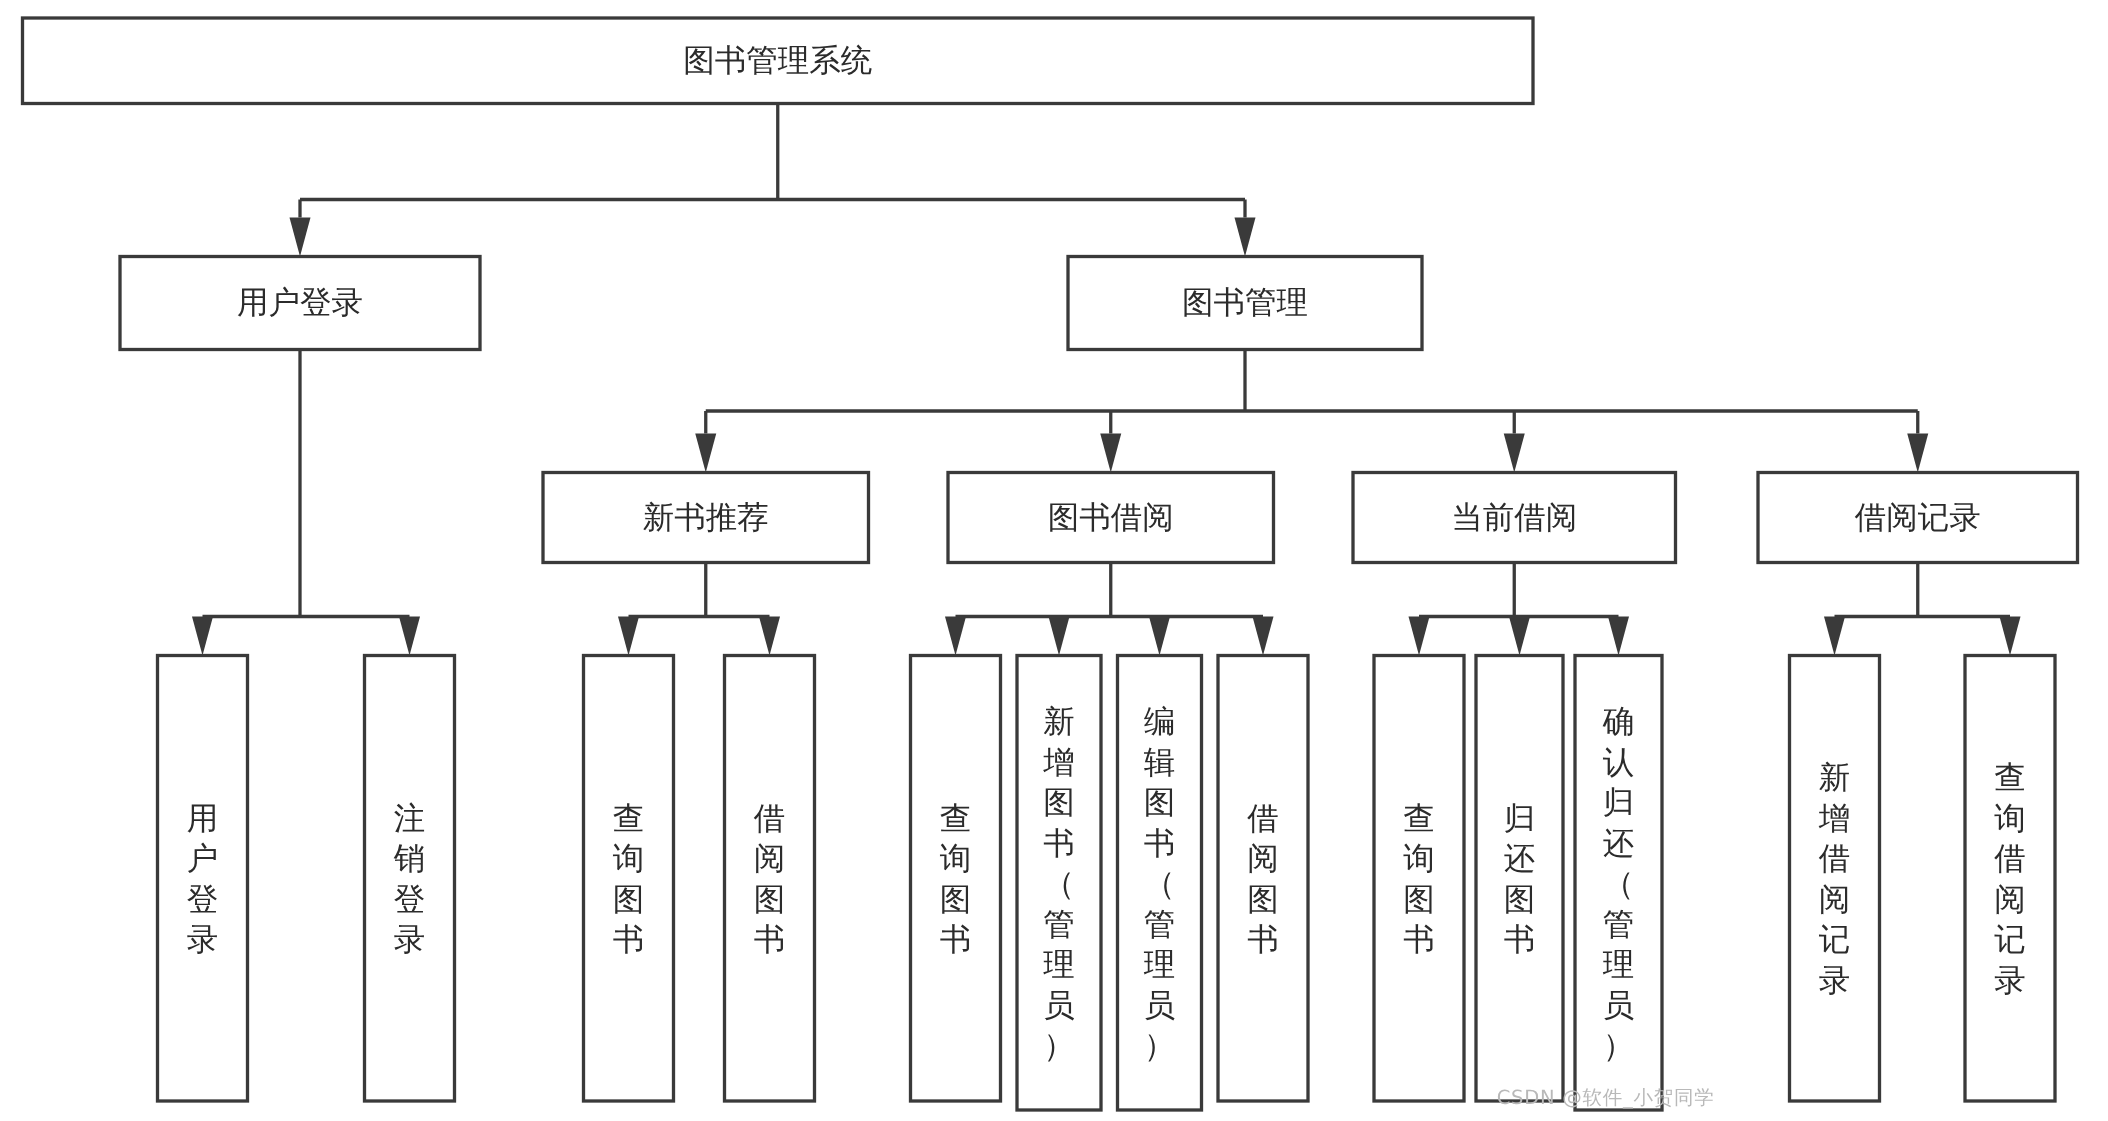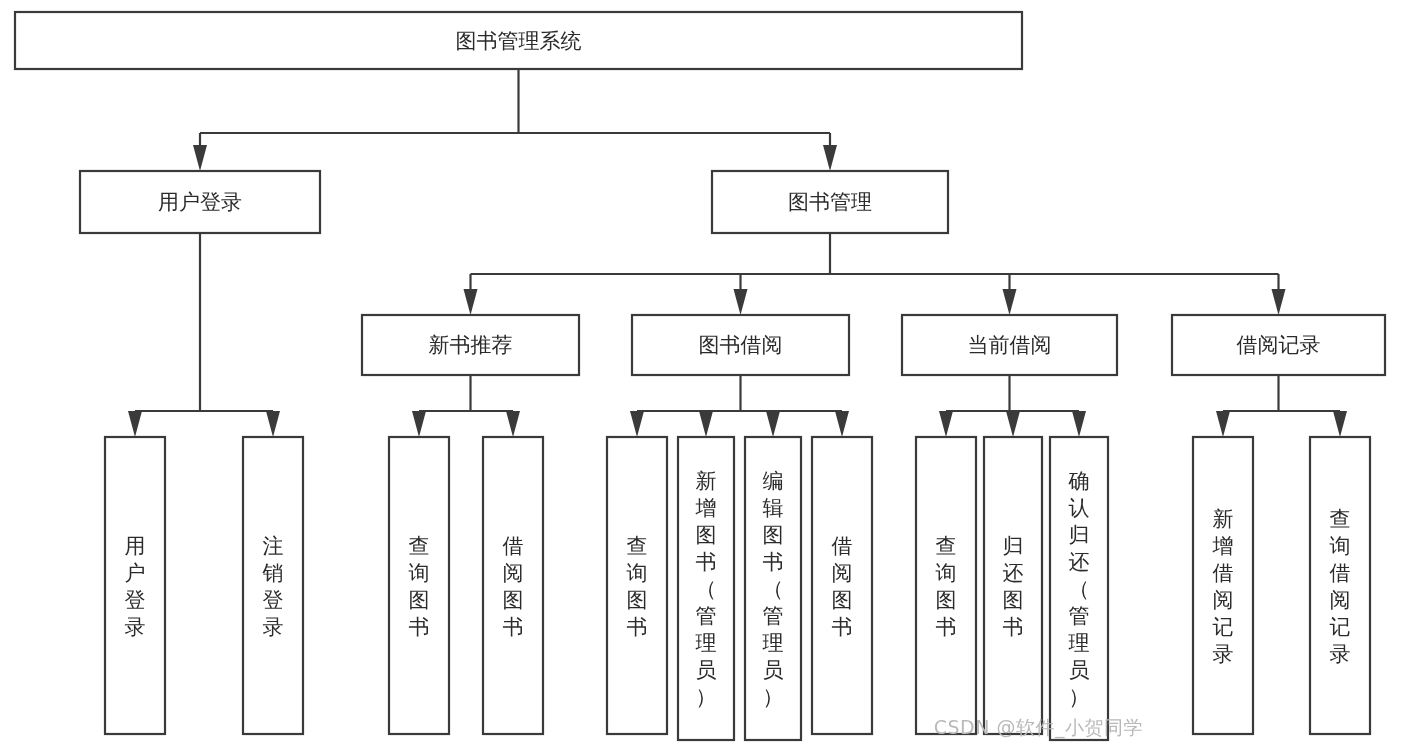--- a/index.html
+++ b/index.html
@@ -55,21 +55,21 @@
     font-family: "DejaVu Sans", "Liberation Sans", sans-serif;
     font-size: 21px;
     fill: #2b2b2b;
     text-anchor: middle;
   }
   .watermark {
     position: absolute;
     right: 14px;
     bottom: 6px;
     font-family: "DejaVu Sans", "Liberation Sans", sans-serif;
-    font-size: 19px;
+    font-size: 13px;
     color: #b9b9b9;
     letter-spacing: 0.5px;
     white-space: nowrap;
     user-select: none;
   }
 </style>
 </head>
 <body>
 
 <div id="diagram-root">

